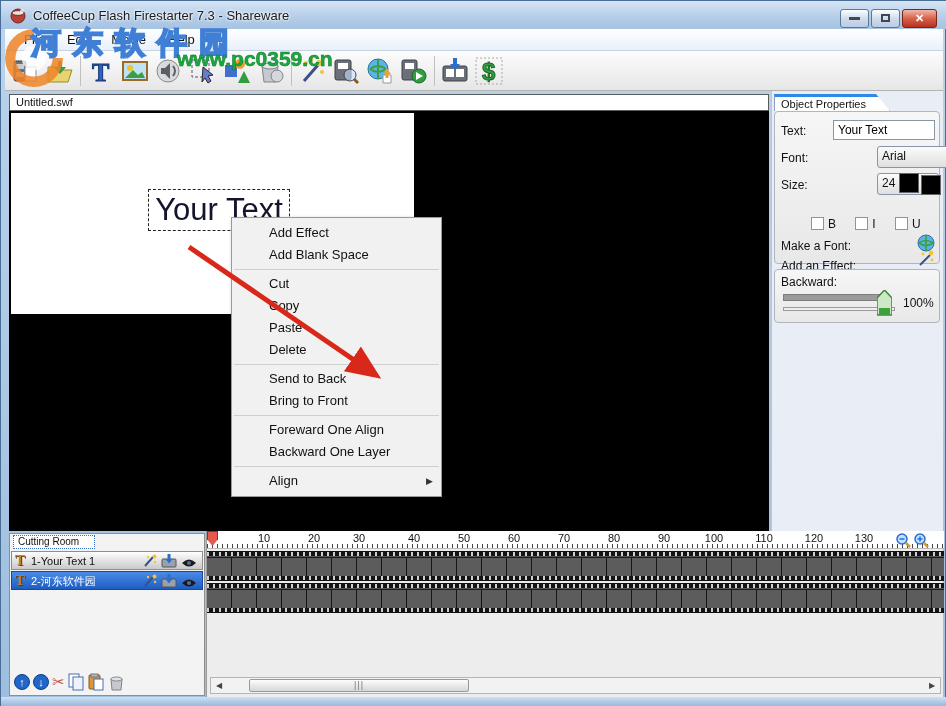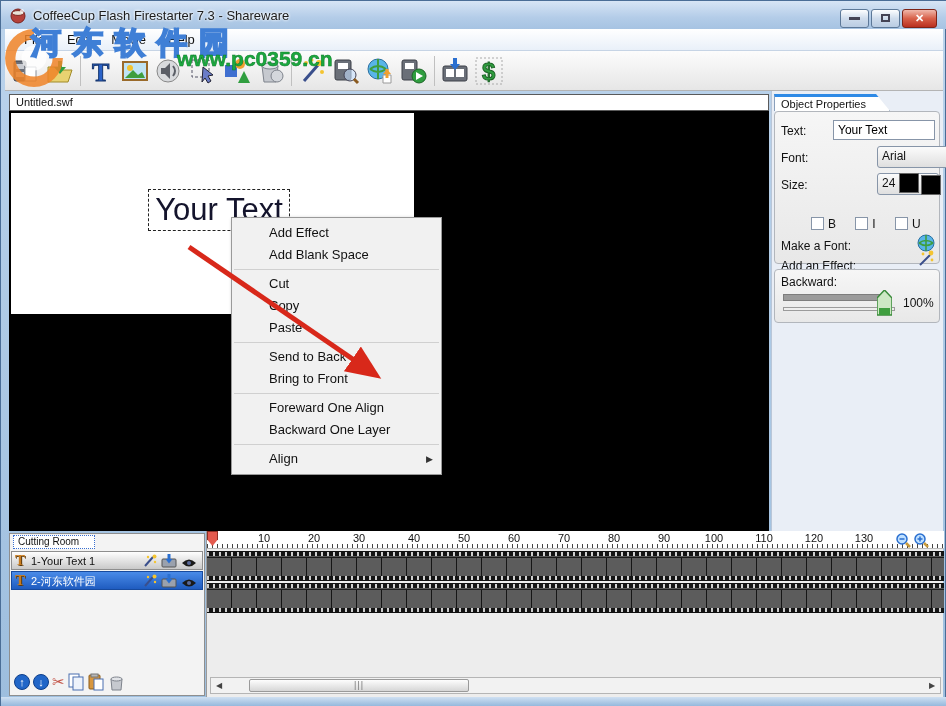--- a/index.html
+++ b/index.html
@@ -286,20 +286,21 @@
     </div>
   </div>
 
   <div class="ctxmenu">
       <div class="ctx-item">Add Effect</div>
       <div class="ctx-item">Add Blank Space</div>
       <div class="ctx-sep"></div>
       <div class="ctx-item">Cut</div>
       <div class="ctx-item">Copy</div>
       <div class="ctx-item">Paste</div>
+      <div class="ctx-item">Delete</div>
       <div class="ctx-sep"></div>
       <div class="ctx-item">Send to Back</div>
       <div class="ctx-item">Bring to Front</div>
       <div class="ctx-sep"></div>
       <div class="ctx-item">Foreward One Align</div>
       <div class="ctx-item">Backward One Layer</div>
       <div class="ctx-sep"></div>
       <div class="ctx-item">Align<span class="ctx-sub">▶</span></div>
     </div>
 

